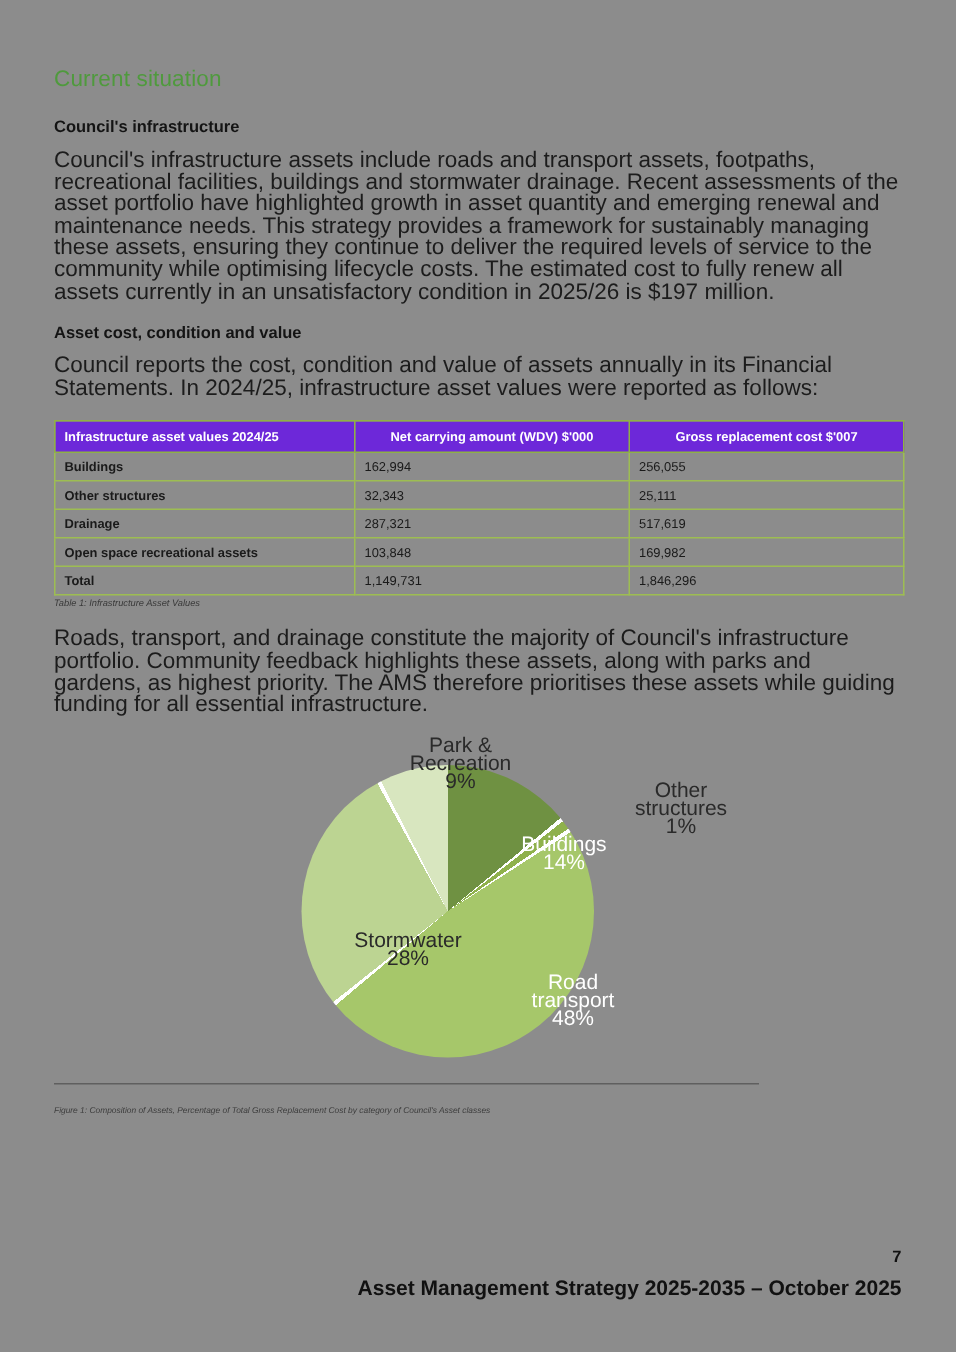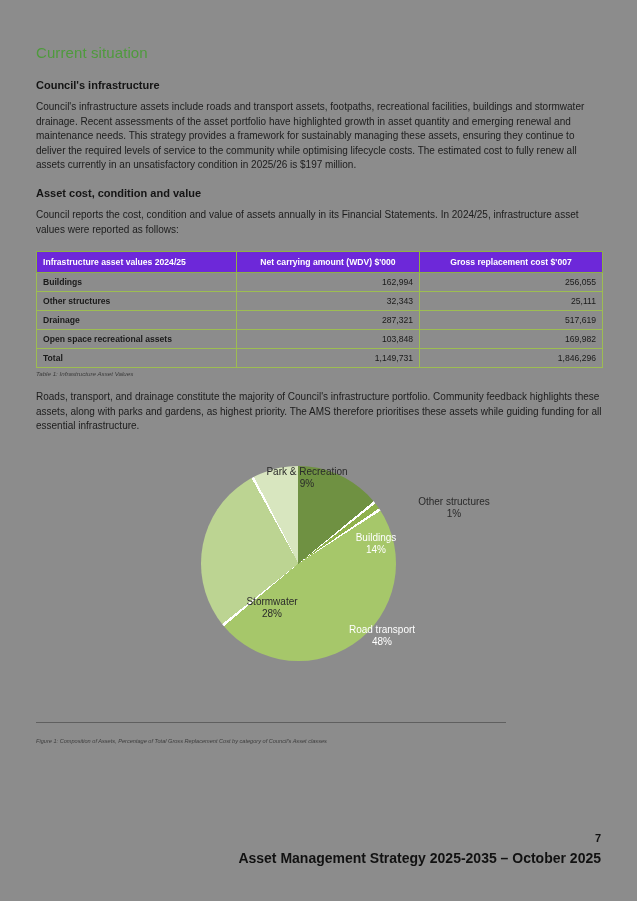--- a/index.html
+++ b/index.html
@@ -25,21 +25,21 @@
     margin:0 0 18px 0;
     letter-spacing:0.1px;
   }
   h2.sub-title{
     font-size:11px;
     font-weight:bold;
     color:#141414;
     margin:0 0 9px 0;
   }
   p.body-text{
-    font-size:10px;
+    font-size:15px;
     line-height:14.6px;
     color:#1c1c1c;
     margin:0 0 14px 0;
     text-align:left;
   }
   
   table.asset-table{
     width:566px;
     border-collapse:collapse;
     margin:0 0 2px 0;
@@ -64,21 +64,21 @@
     padding:4px 6px;
     border:1px solid #9dbd52;
     background:transparent;
     vertical-align:middle;
   }
   table.asset-table td.label{
     font-weight:bold;
     text-align:left;
   }
   table.asset-table td.num{
-    text-align:right;
+    text-align:left;
   }
   col.c1{width:200px;}
   col.c2{width:183px;}
   col.c3{width:183px;}
   .table-caption{
     font-size:6.2px;
     font-style:italic;
     color:#3a3a3a;
     margin:2px 0 13px 0;
   }
@@ -107,22 +107,21 @@
         #ffffff 230.0deg 231.6deg,
         #bcd492 231.6deg 331.2deg,
         #ffffff 331.2deg 332.8deg,
         #d8e6bf 332.8deg 360deg
       );
   }
   .slice-label{
     position:absolute;
     text-align:center;
     line-height:12px;
-    font-size:10px;
-    margin-top:20px;
+    font-size:14px;
   }
   .lbl-buildings{
     left:300px; top:64px; width:80px;
     color:#ffffff;
   }
   .lbl-road{
     left:300px; top:156px; width:92px;
     color:#ffffff;
   }
   .lbl-storm{

